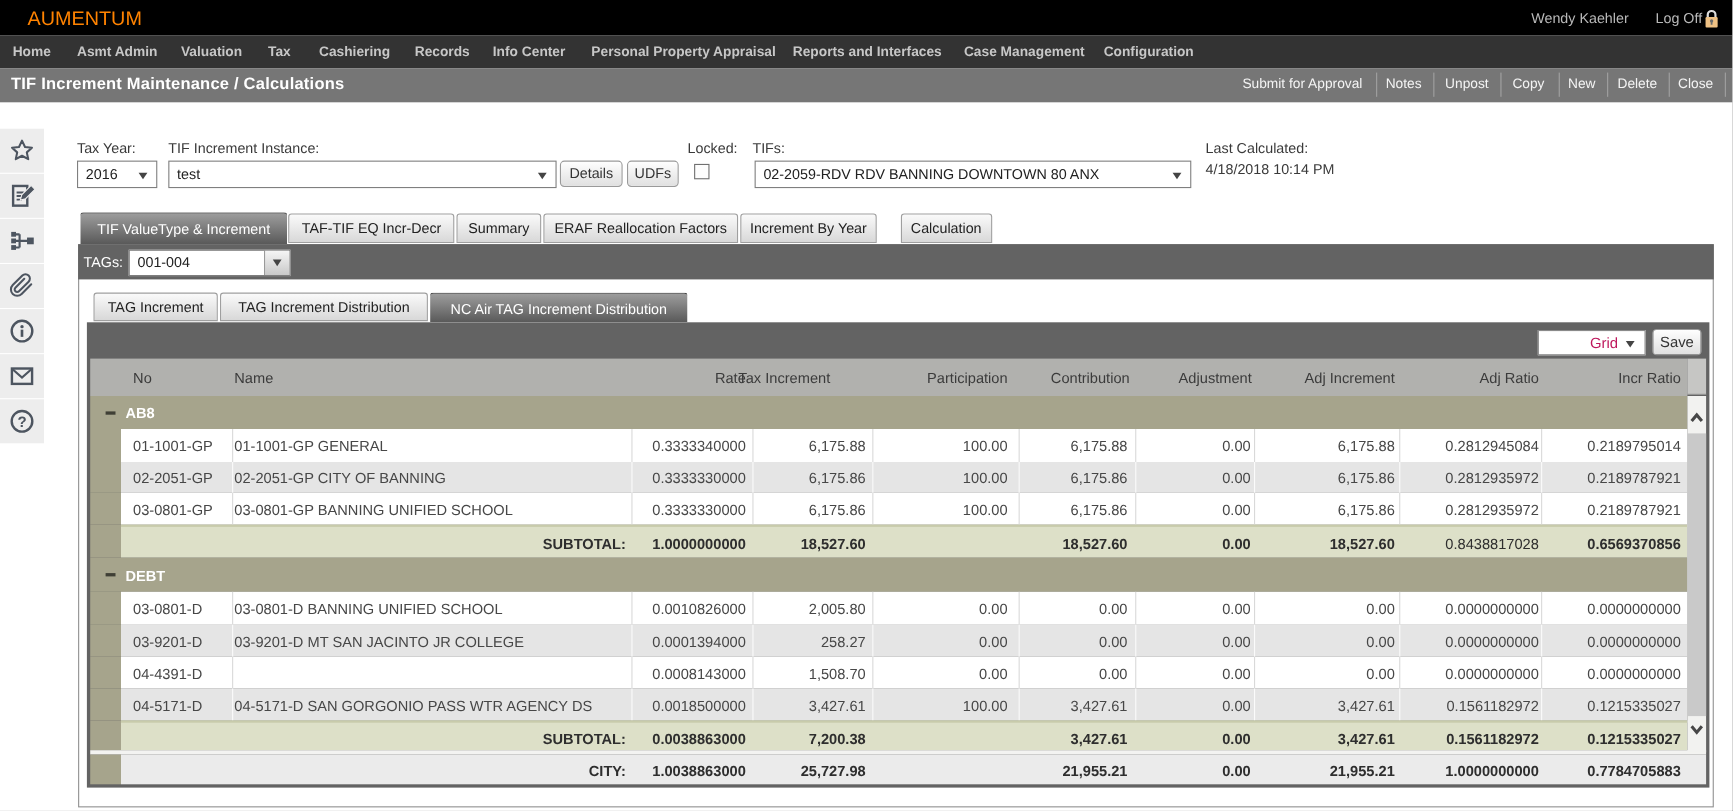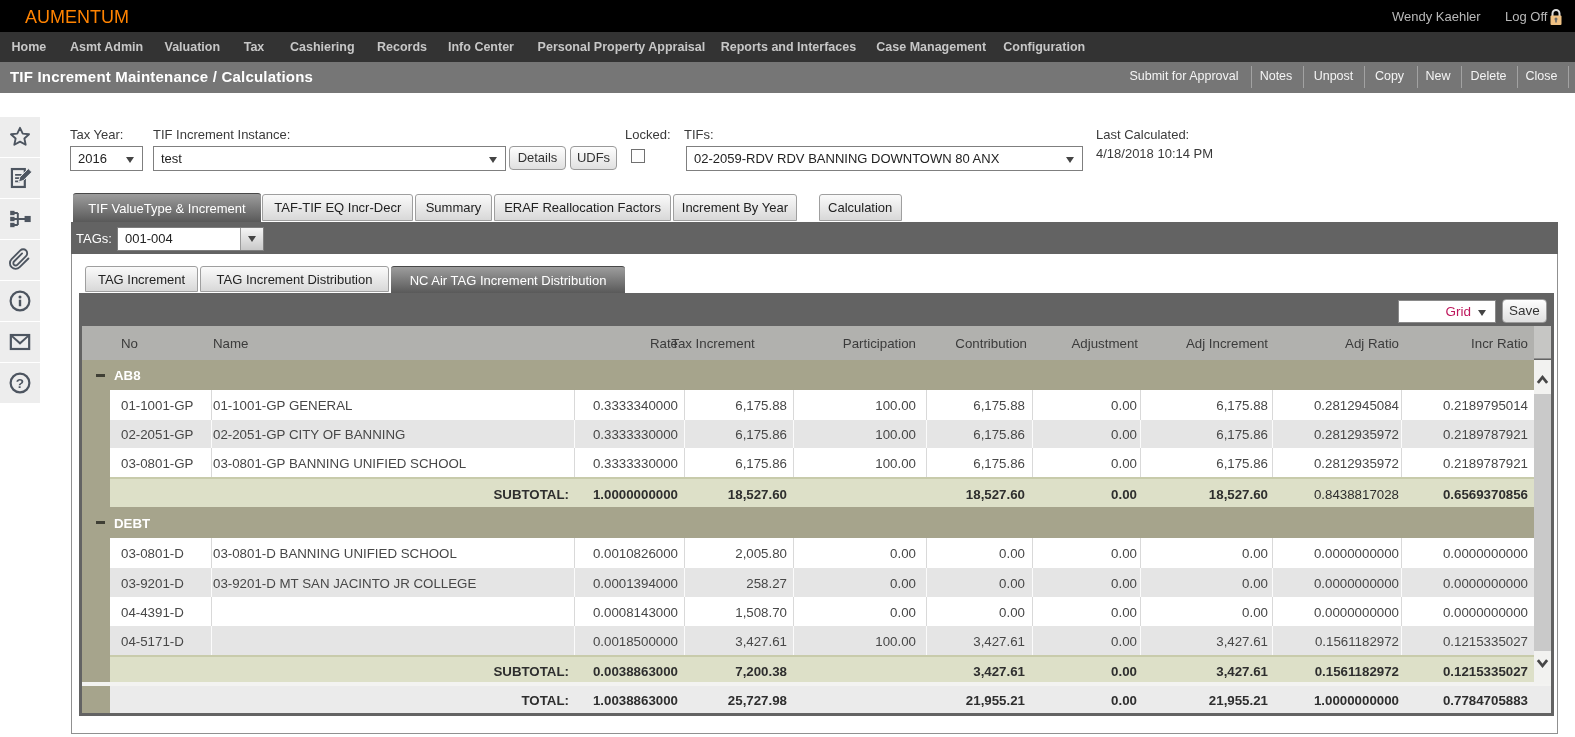--- a/index.html
+++ b/index.html
@@ -325,20 +325,21 @@
     <div style="position:absolute;left:101px;top:0;width:1px;height:29px;background:#fbfbfb;"></div>
     <div style="position:absolute;left:464px;top:0;width:1px;height:29px;background:#fbfbfb;"></div>
     <div style="position:absolute;left:574px;top:0;width:1px;height:29px;background:#fbfbfb;"></div>
     <div style="position:absolute;left:683px;top:0;width:1px;height:29px;background:#fbfbfb;"></div>
     <div style="position:absolute;left:816px;top:0;width:1px;height:29px;background:#fbfbfb;"></div>
     <div style="position:absolute;left:922px;top:0;width:1px;height:29px;background:#fbfbfb;"></div>
     <div style="position:absolute;left:1030px;top:0;width:1px;height:29px;background:#fbfbfb;"></div>
     <div style="position:absolute;left:1162px;top:0;width:1px;height:29px;background:#fbfbfb;"></div>
     <div style="position:absolute;left:1291px;top:0;width:1px;height:29px;background:#fbfbfb;"></div>
     <span class="cell" style="left:11px;top:7.5px;">04-5171-D</span>
+    <span class="cell" style="left:103px;top:7.5px;">04-5171-D SAN GORGONIO PASS WTR AGENCY DS</span>
     <span class="cell rt" style="left:428px;top:7.5px;width:140px;">0.0018500000</span>
     <span class="cell rt" style="left:537px;top:7.5px;width:140px;">3,427.61</span>
     <span class="cell rt" style="left:666px;top:7.5px;width:140px;">100.00</span>
     <span class="cell rt" style="left:775px;top:7.5px;width:140px;">3,427.61</span>
     <span class="cell rt" style="left:887px;top:7.5px;width:140px;">0.00</span>
     <span class="cell rt" style="left:1018px;top:7.5px;width:140px;">3,427.61</span>
     <span class="cell rt" style="left:1149px;top:7.5px;width:140px;">0.1561182972</span>
     <span class="cell rt" style="left:1278px;top:7.5px;width:140px;">0.1215335027</span>
   </div>
 <div class="abs" style="left:81.5px;top:655px;width:28.5px;height:27px;background:#a6a48c;"></div>
@@ -349,21 +350,21 @@
     <span class="cell rt" style="left:656px;top:6.5px;width:150px;font-weight:bold;color:#2e2e2e;"></span>
     <span class="cell rt" style="left:765px;top:6.5px;width:150px;font-weight:bold;color:#2e2e2e;">3,427.61</span>
     <span class="cell rt" style="left:877px;top:6.5px;width:150px;font-weight:bold;color:#2e2e2e;">0.00</span>
     <span class="cell rt" style="left:1008px;top:6.5px;width:150px;font-weight:bold;color:#2e2e2e;">3,427.61</span>
     <span class="cell rt" style="left:1139px;top:6.5px;width:150px;font-weight:bold;color:#2e2e2e;">0.1561182972</span>
     <span class="cell rt" style="left:1268px;top:6.5px;width:150px;font-weight:bold;color:#2e2e2e;">0.1215335027</span>
   </div>
 <div class="abs" style="left:81.5px;top:682px;width:1469px;height:4px;background:#f3f3f1;"></div>
 <div class="abs" style="left:81.5px;top:686px;width:28.5px;height:27px;background:#a6a48c;"></div>
 <div class="abs" style="left:110px;top:686px;width:1440.5px;height:27px;background:#ebebeb;">
-    <span class="cell rt" style="left:299px;top:6.5px;width:160px;font-weight:bold;color:#2e2e2e;">TOTAL:</span>
+    <span class="cell rt" style="left:299px;top:6.5px;width:160px;font-weight:bold;color:#2e2e2e;">CITY:</span>
     <span class="cell rt" style="left:418px;top:6.5px;width:150px;font-weight:bold;color:#2e2e2e;">1.0038863000</span>
     <span class="cell rt" style="left:527px;top:6.5px;width:150px;font-weight:bold;color:#2e2e2e;">25,727.98</span>
     <span class="cell rt" style="left:656px;top:6.5px;width:150px;font-weight:bold;color:#2e2e2e;"></span>
     <span class="cell rt" style="left:765px;top:6.5px;width:150px;font-weight:bold;color:#2e2e2e;">21,955.21</span>
     <span class="cell rt" style="left:877px;top:6.5px;width:150px;font-weight:bold;color:#2e2e2e;">0.00</span>
     <span class="cell rt" style="left:1008px;top:6.5px;width:150px;font-weight:bold;color:#2e2e2e;">21,955.21</span>
     <span class="cell rt" style="left:1139px;top:6.5px;width:150px;font-weight:bold;color:#2e2e2e;">1.0000000000</span>
     <span class="cell rt" style="left:1268px;top:6.5px;width:150px;font-weight:bold;color:#2e2e2e;">0.7784705883</span>
   </div>
 <div class="abs" style="left:1533.5px;top:360px;width:17px;height:324px;background:#f2f2f0;"></div>

